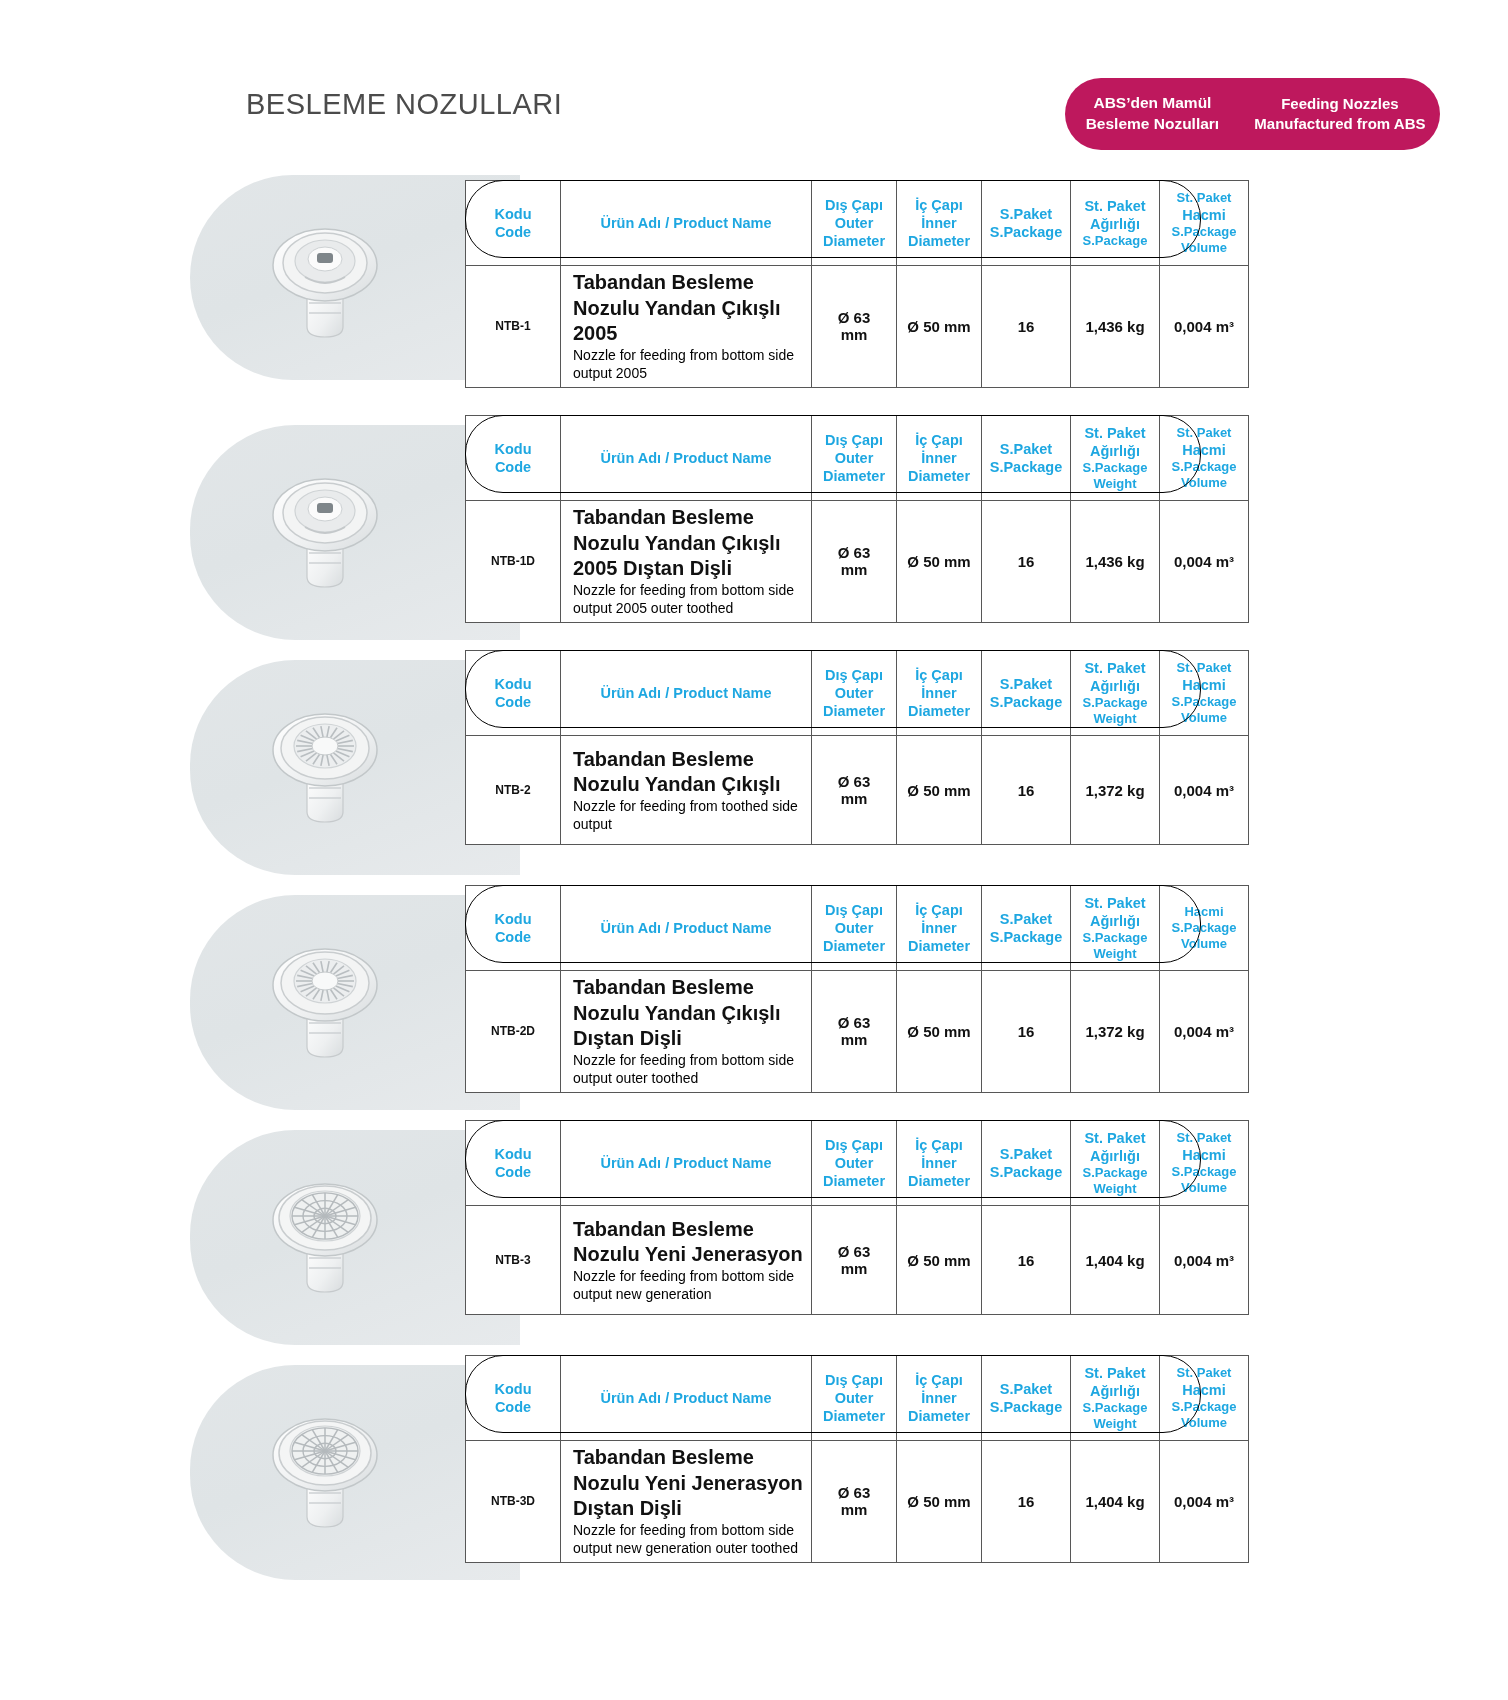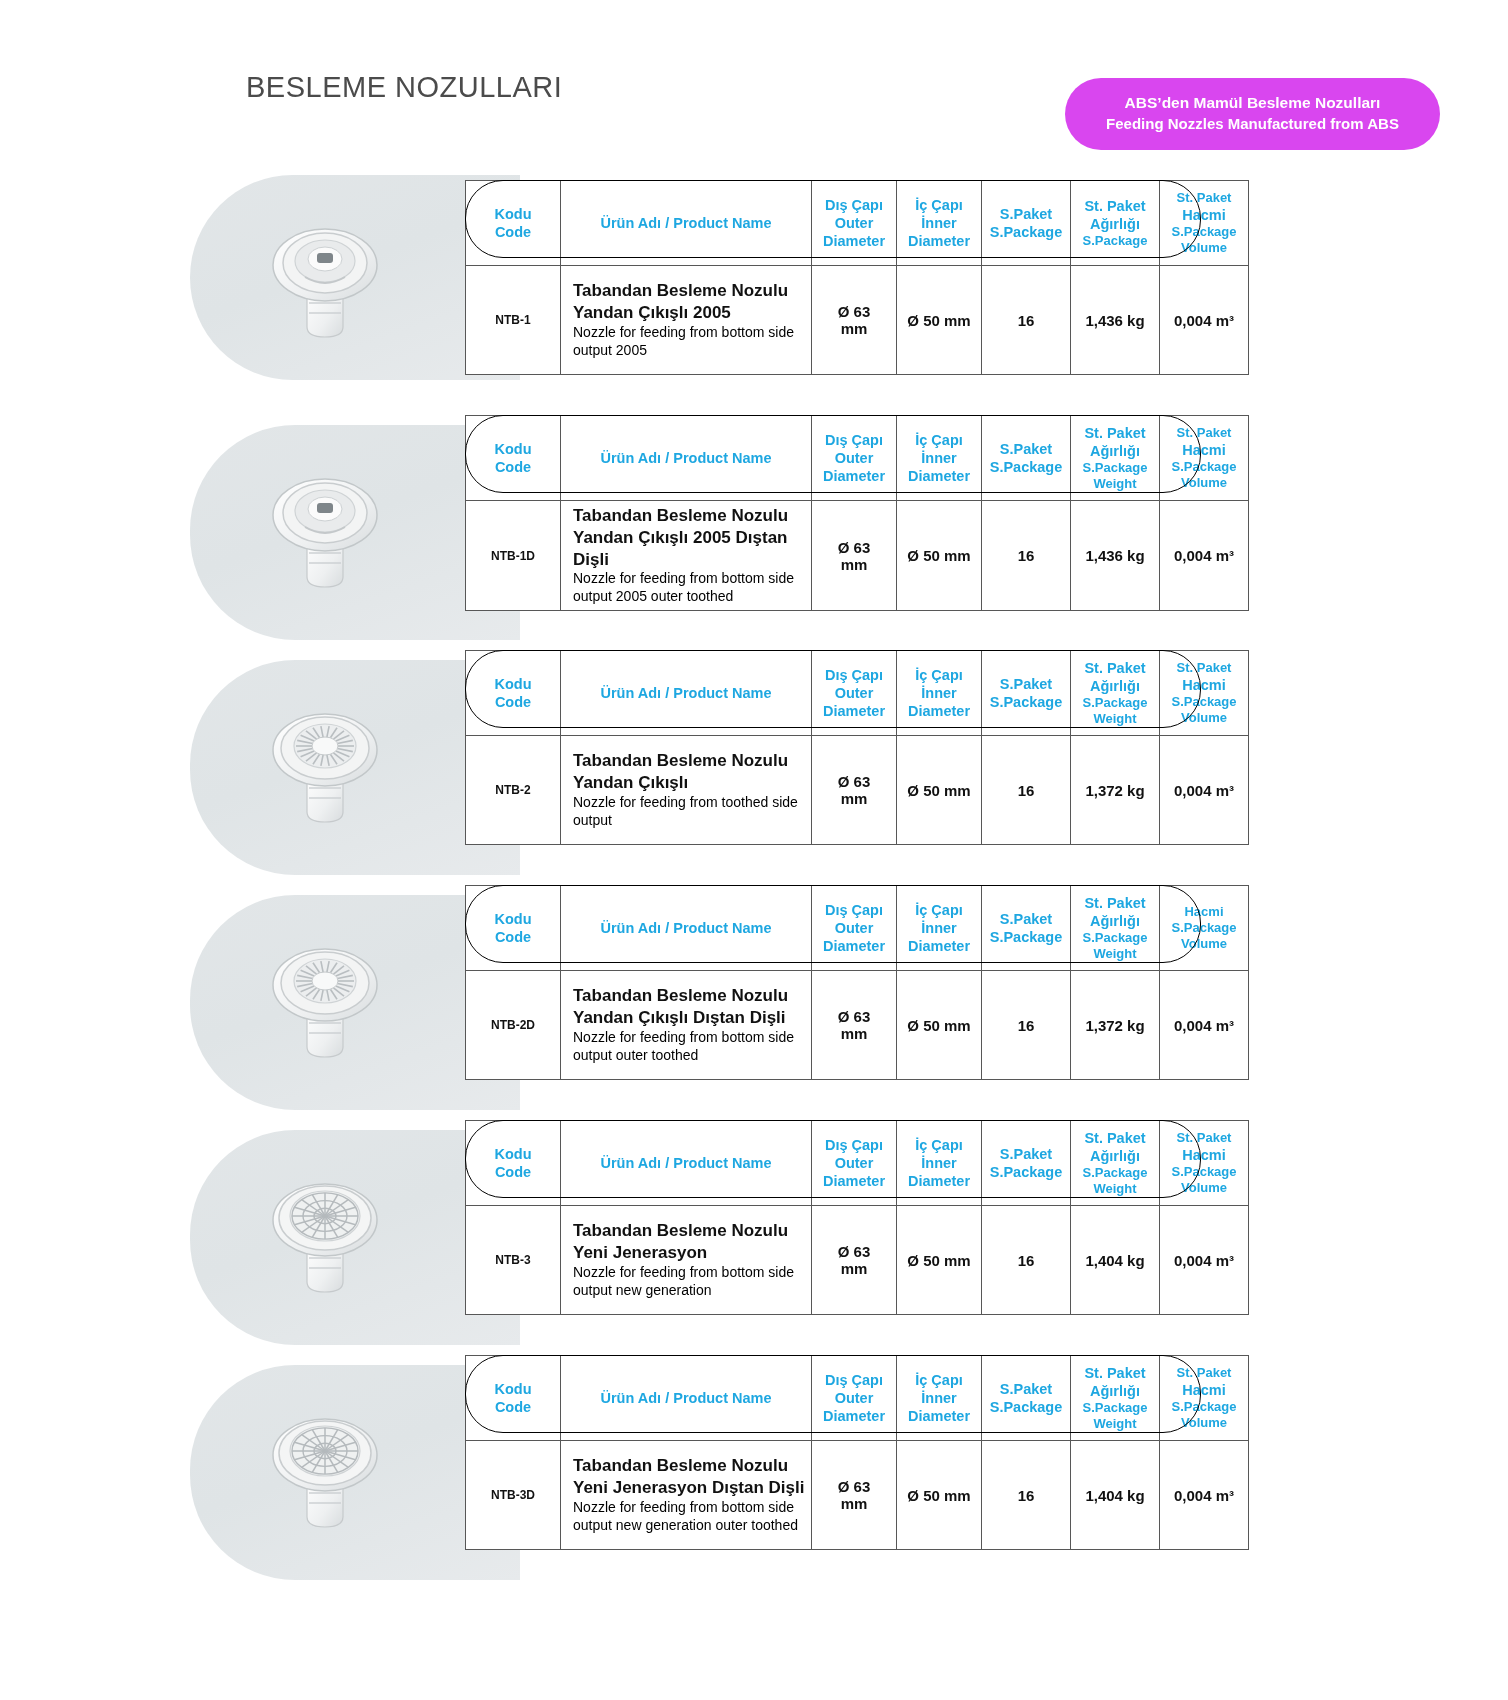--- a/index.html
+++ b/index.html
@@ -12,21 +12,21 @@
     height: 1700px;
     position: relative;
     font-family: "Liberation Sans", sans-serif;
     -webkit-font-smoothing: antialiased;
   }
 
   
   .page-header {
     position: absolute;
     left: 246px;
-    top: 71px;
+    top: 88px;
     width: 700px;
   }
   .title-tr {
     font-size: 29px;
     letter-spacing: 0.5px;
     color: #4b4b4b;
     font-weight: 400;
     line-height: 1.15;
   }
   .title-en {
@@ -36,25 +36,25 @@
     margin-top: 6px;
     line-height: 1.15;
   }
 
   .badge {
     position: absolute;
     right: 68px;
     top: 78px;
     width: 375px;
     height: 72px;
-    background: #d946ef;
+    background: #be185d;
     border-radius: 36px;
     color: #ffffff;
     display: flex;
-    flex-direction: column;
+    flex-direction: row;
     align-items: center;
     justify-content: center;
     text-align: center;
   }
   .badge-tr {
     font-size: 15.5px;
     font-weight: bold;
     line-height: 1.35;
   }
   .badge-en {
@@ -121,21 +121,21 @@
   .c-vol    { width: 82px; }
 
   .row-body td { height: 100px; font-size: 14.5px; color: #111; }
   .row-body .code { font-weight: bold; font-size: 12px; }
   .row-body .name {
     text-align: left;
     padding-left: 12px;
     padding-right: 6px;
     line-height: 1.28;
   }
-  .name .tr { font-weight: bold; font-size: 17px; color: #111; display: block; }
+  .name .tr { font-weight: bold; font-size: 20px; color: #111; display: block; }
   .name .en { font-weight: normal; font-size: 14px; color: #000000; display: block; }
   .row-body .val { font-weight: bold; font-size: 15px; }
   .row-body .val-plain { font-weight: bold; font-size: 15px; }
 
   
   .pill-overlay {
     position: absolute;
     left: 465px;
     top: 0;
     width: 734px;

